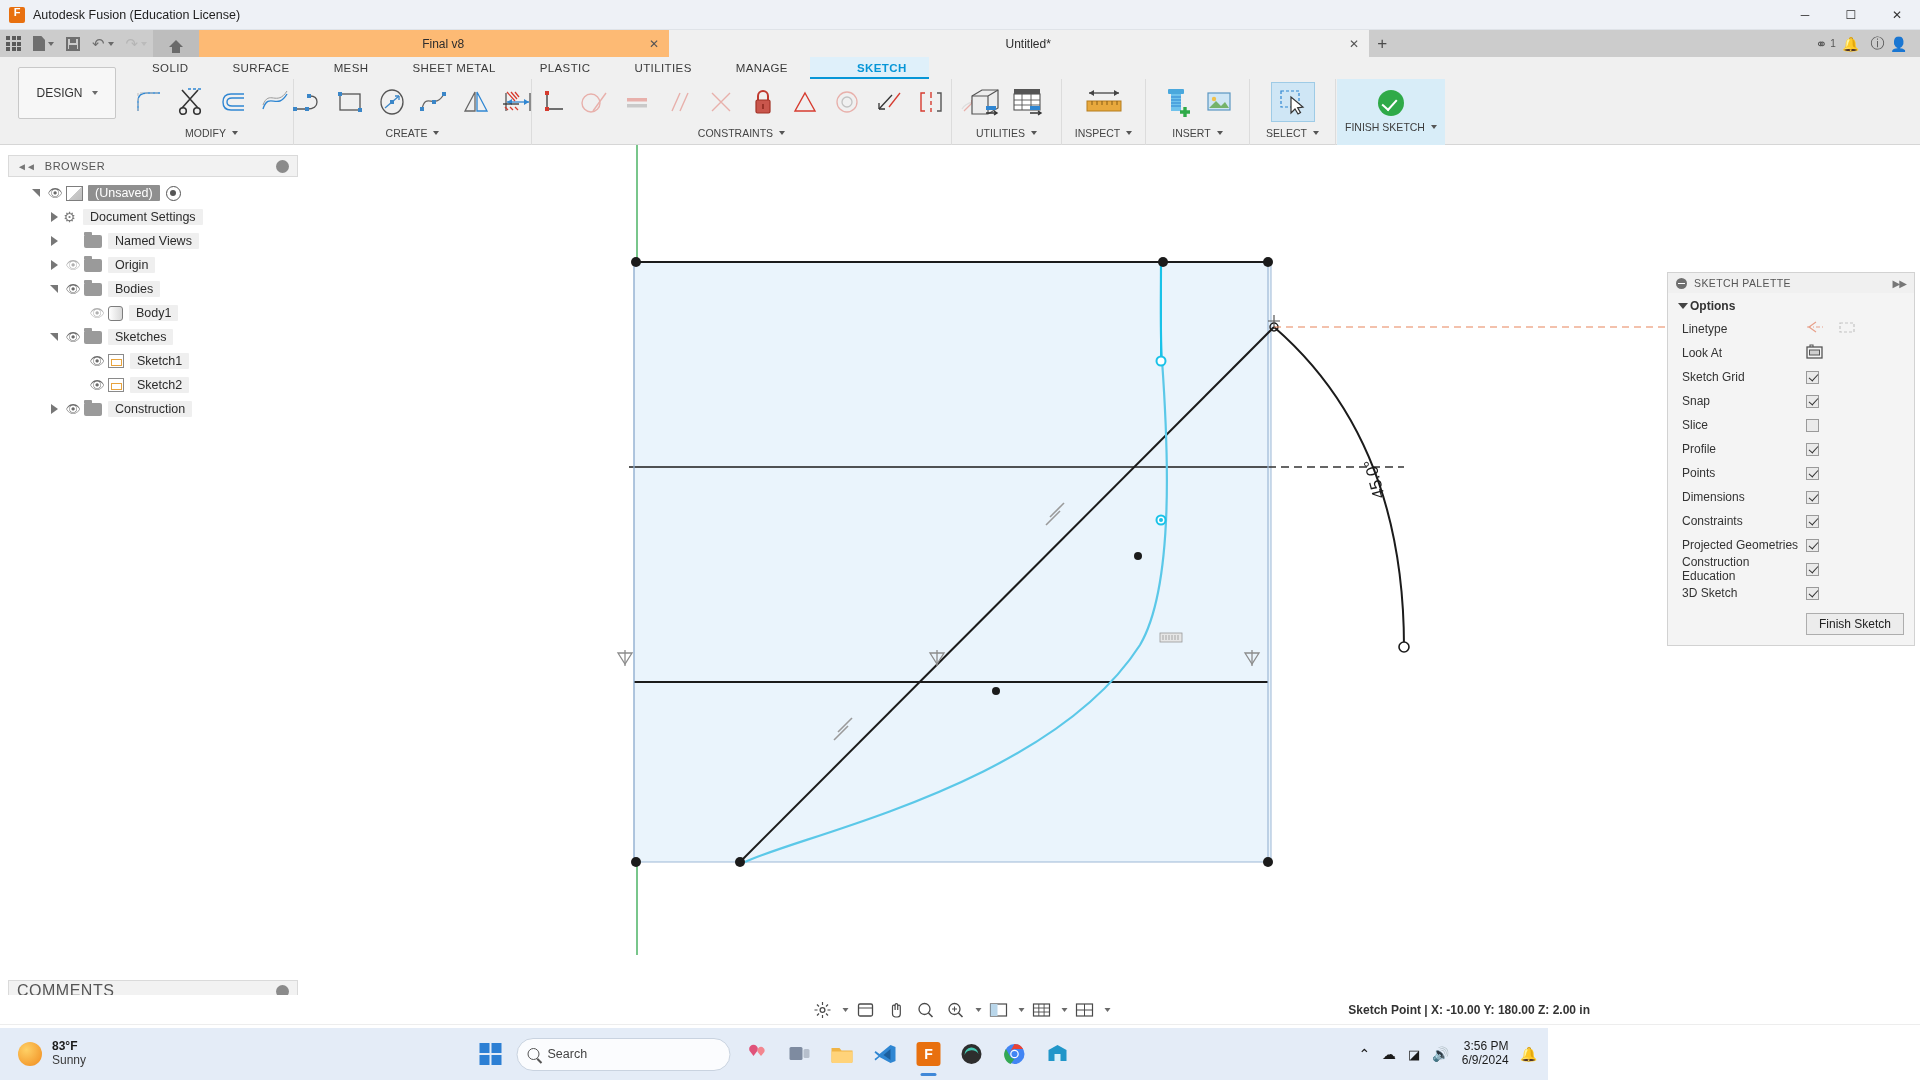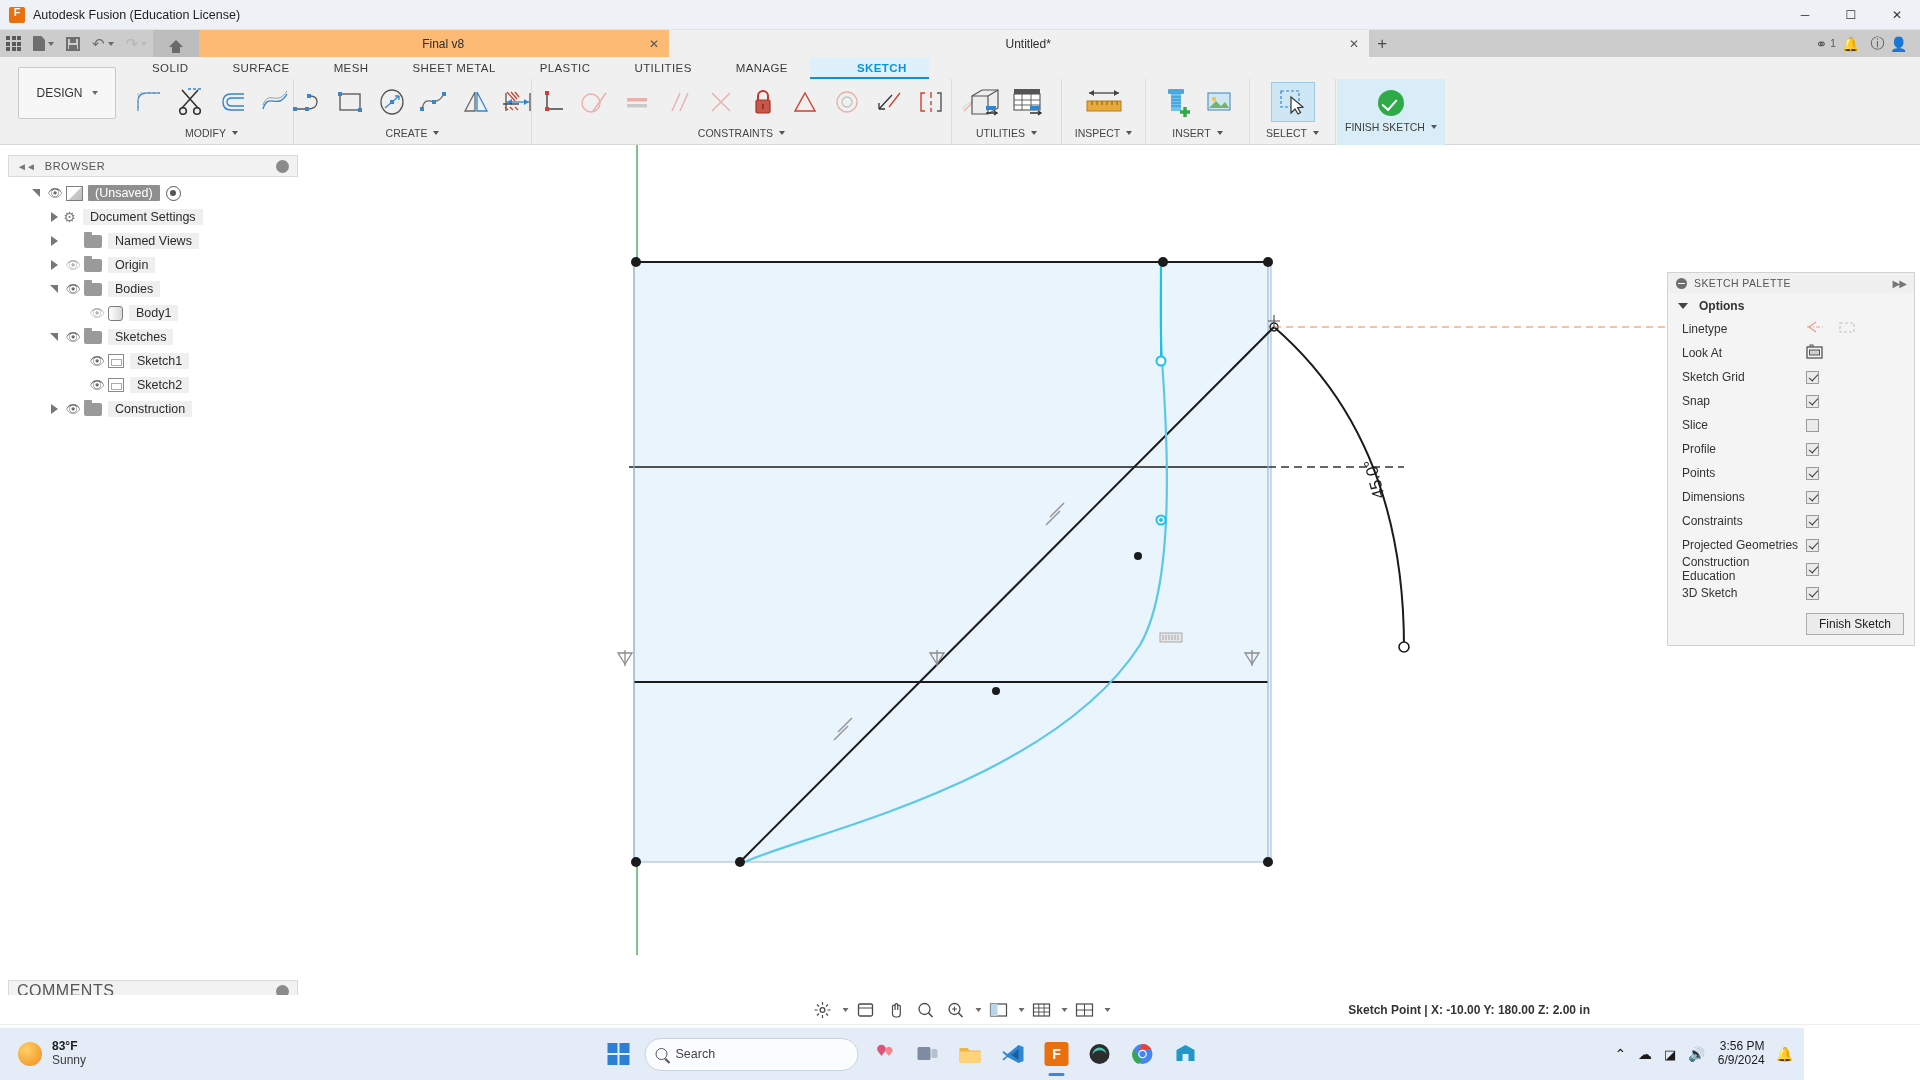--- a/index.html
+++ b/index.html
@@ -161,21 +161,21 @@
 
   
   .palette {
     position: absolute; right: 5px; top: 272px; width: 248px; background: #f4f4f4;
     border: 1px solid #d2d2d2;
   }
   .pal-head { height: 20px; display: flex; align-items: center; padding: 0 8px; font-size: 10.5px; color: #555; letter-spacing:.4px; background:#f0f0f0;}
   .pal-head .minus { width: 11px; height: 11px; border-radius: 50%; background: #6f6f6f; margin-right: 7px; position: relative; flex:none;}
   .pal-head .minus::after { content:""; position:absolute; left:2px; top:5px; width:7px; height:1.5px; background:#fff; }
   .pal-head .expander { margin-left: auto; color: #777; font-size: 10px; letter-spacing:-1px;}
-  .pal-section { display:flex; align-items:center; gap:11px; padding: 6px 10px 4px 10px; font-size: 12px; font-weight: bold; color:#333; }
+  .pal-section { display:flex; align-items:center; gap:2px; padding: 6px 10px 4px 10px; font-size: 12px; font-weight: bold; color:#333; }
   .pal-section .tri-down { border-left-width:5px; border-right:5px solid transparent; border-top-width:6px; border-top-color:#444;}
   .pal-row { display: flex; align-items: center; height: 24px; padding: 0 12px 0 14px; font-size: 12px; color: #333; }
   .pal-row .rlabel { flex: 1; }
   .pal-rowicons { width: 96px; display:flex; align-items:center; justify-content:flex-start; gap:14px;}
   .chk { width: 13px; height: 13px; border: 1px solid #9a9a9a; background: #eaeaea; position: relative; }
   .chk.on::after {
     content: ""; position: absolute; left: 3.5px; top: 0.5px; width: 4px; height: 8px;
     border: solid #333; border-width: 0 1.8px 1.8px 0; transform: rotate(42deg);
   }
   .pal-footer { padding: 8px 10px 10px; display: flex; justify-content: flex-end; }
@@ -205,21 +205,21 @@
     position: absolute; left: 0; bottom: 30px; width: 1920px; height: 26px;
     background: #ffffff; display: flex; align-items: center; gap: 6px; padding-left: 6px;
     border-top: 1px solid #ededed;
   }
   .tl-btn { width: 22px; height: 22px; display:flex;align-items:center;justify-content:center; color:#4a4a4a; font-size:11px;}
   .tl-sep { width: 1px; height: 16px; background: #d5d5d5; margin: 0 4px; }
   .tl-chip { width: 17px; height: 16px; border: 1px solid #9a9a9a; }
 
   
   .taskbar {
-    position: absolute; left: 0; bottom: 0; width: 1804px; height: 52px;
+    position: absolute; left: 0; bottom: 0; width: 1548px; height: 52px;
     background: #e4ecf7; display: flex; align-items: center; margin-top: 25px;
   }
   .weather { display: flex; align-items: center; gap: 10px; margin-left: 18px; }
   .sun { width: 24px; height: 24px; border-radius: 50%; background: radial-gradient(circle at 35% 32%, #ffd166, #f08a1d); }
   .weather .wtxt { line-height: 1.15; }
   .weather .wtemp { font-size: 12px; font-weight: bold; color: #1b1b1b; }
   .weather .wdesc { font-size: 12px; color: #3a3a3a; }
   .tb-center { position: absolute; left: 50%; transform: translateX(-50%); display: flex; align-items: center; gap: 9px; }
   .win-logo { display:grid; grid-template-columns: 10px 10px; grid-template-rows: 10px 10px; gap: 2.5px; }
   .win-logo i { background: #2c7fd4; }

